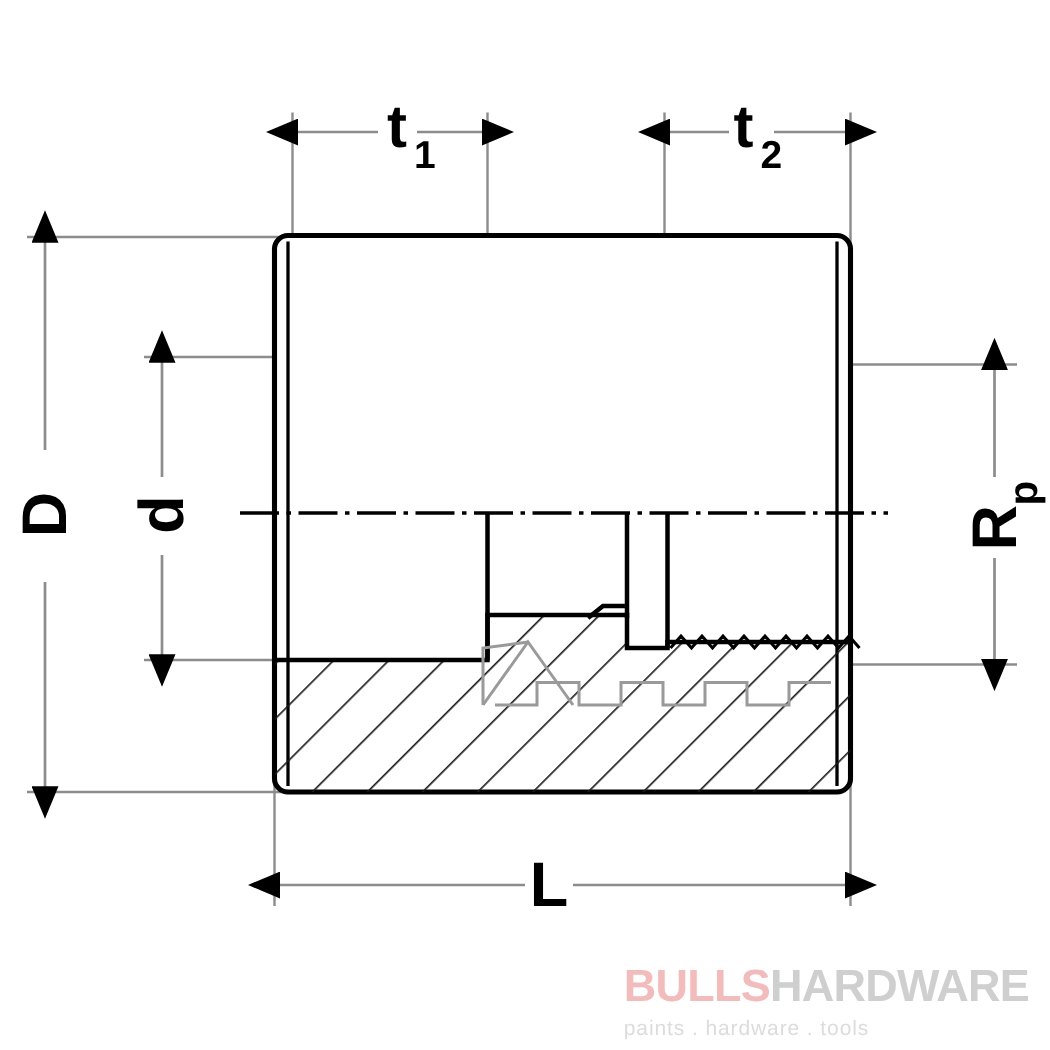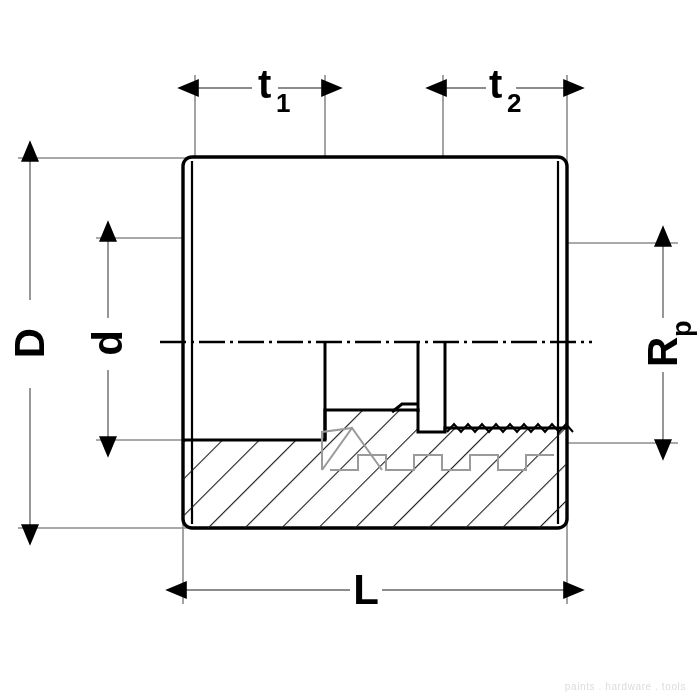--- a/index.html
+++ b/index.html
@@ -6,21 +6,21 @@
   body{width:700px;height:700px;overflow:hidden;
        font-family:"Liberation Sans",sans-serif;}
   #stage{position:relative;width:700px;height:700px;background:#fff;}
   svg{display:block;}
   .wm{position:absolute;right:14px;bottom:8px;text-align:left;
       line-height:1;user-select:none;}
   .wm-main{font-family:"Liberation Sans",sans-serif;font-weight:bold;
            font-size:30px;letter-spacing:-0.5px;white-space:nowrap;}
   .wm-bulls{color:#f2bcbc;}
   .wm-hard{color:#cfcfcf;}
-  .wm-sub{font-family:"Liberation Sans",sans-serif;font-size:10px;
+  .wm-sub{font-family:"Liberation Sans",sans-serif;font-size:14px;
           color:#dcdcdc;margin-top:5px;letter-spacing:0.6px;
           white-space:nowrap;}
 </style>
 </head>
 <body>
 
 <div id="stage">
 
 <svg width="700" height="700" viewBox="0 0 700 700">
 
@@ -171,16 +171,17 @@
 
     <g>
       <text x="366" y="604" font-size="42" font-weight="bold" text-anchor="middle">L</text>
     </g>
 
   </g>
 
 </svg>
 
   <div class="wm">
+    <div class="wm-main"><span class="wm-bulls">BULLS</span><span class="wm-hard">HARDWARE</span></div>
     <div class="wm-sub">paints . hardware . tools</div>
   </div>
 
 </div>
 
 </body></html>

